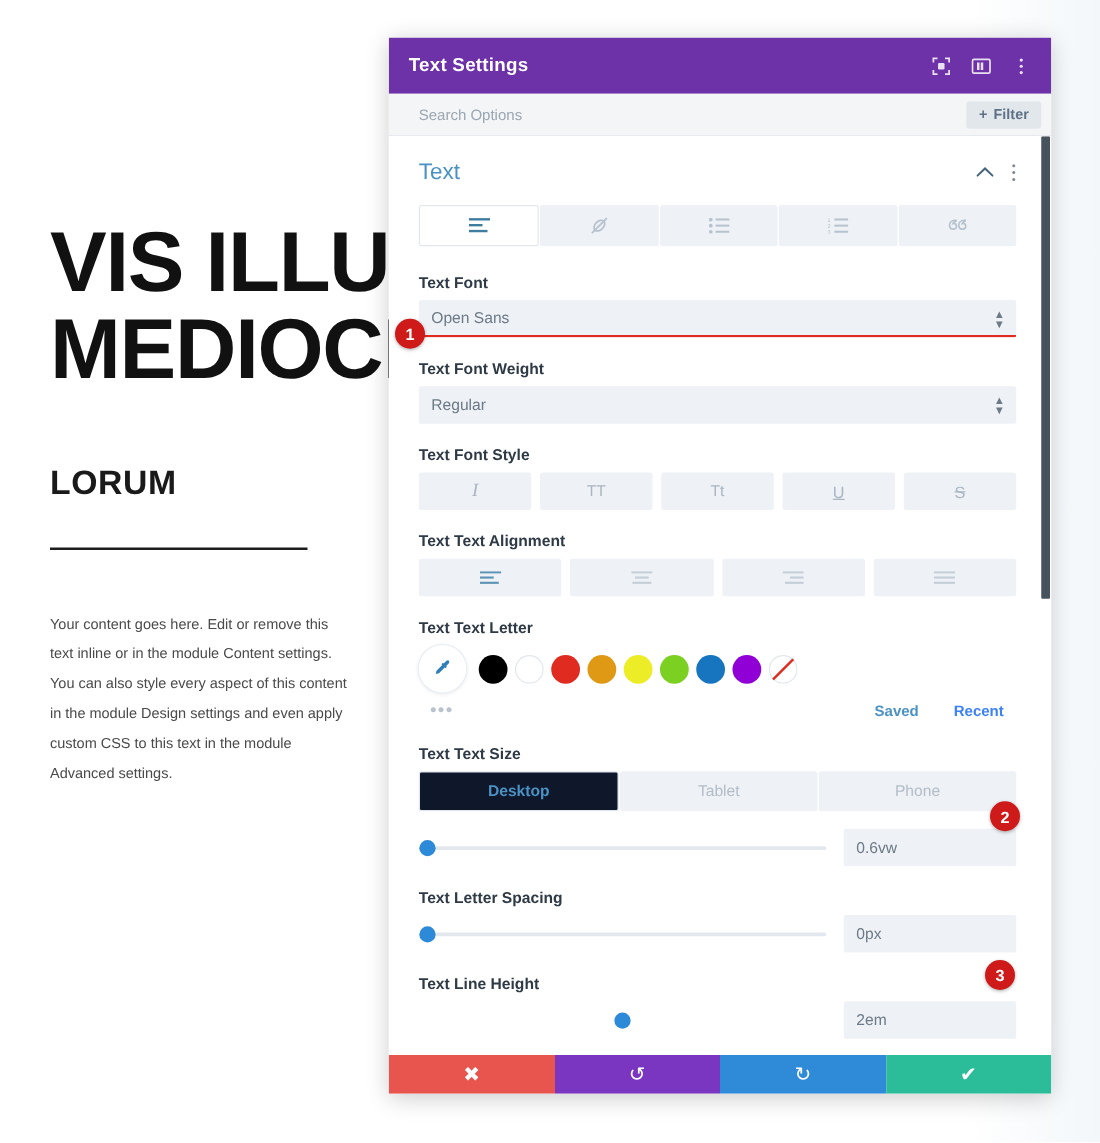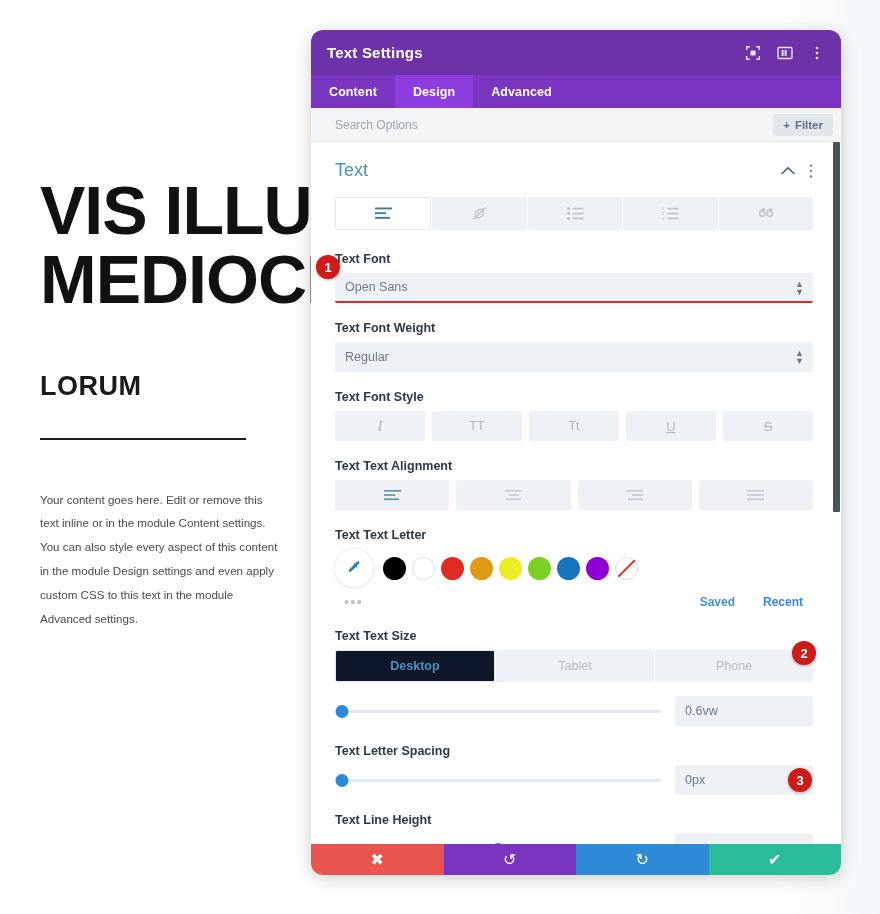--- a/index.html
+++ b/index.html
@@ -38,21 +38,21 @@
     color:#4a4a4a;
   }
 
   
   #settings-modal {
     position:absolute; left:311px; top:30px; width:530px; height:845px;
     background:#ffffff;
     box-shadow:0 3px 18px rgba(0,0,0,.20);
     display:flex; flex-direction:column;
     overflow:hidden;
-    border-radius:12px;
+    border-radius:0;
   }
 
   
   .modal-titlebar {
     height:45px; background:#6d31a8; display:flex; align-items:center;
     padding:0 16px; flex:0 0 auto;
   }
   .modal-title {
     color:#ffffff; font-size:15px; font-weight:700; flex:1 1 auto;
     letter-spacing:.2px;
@@ -259,25 +259,20 @@
         <rect x="7.6" y="5" width="2" height="6" fill="#ffffff"></rect>
       </svg>
       <svg class="ticon" viewBox="0 0 16 16">
         <circle cx="8" cy="3" r="1.3" fill="#ffffff"></circle>
         <circle cx="8" cy="8" r="1.3" fill="#ffffff"></circle>
         <circle cx="8" cy="13" r="1.3" fill="#ffffff"></circle>
       </svg>
     </div>
   </div>
 
-  <div class="modal-tabs">
-    <div class="tab">Content</div>
-    <div class="tab active">Design</div>
-    <div class="tab">Advanced</div>
-  </div>
 
   <div class="search-row">
     <input class="search-input" type="text" placeholder="Search Options" style="">
     <button class="filter-btn">
       <span>+</span>
       <span>Filter</span>
     </button>
   </div>
 
   <div class="modal-body">

